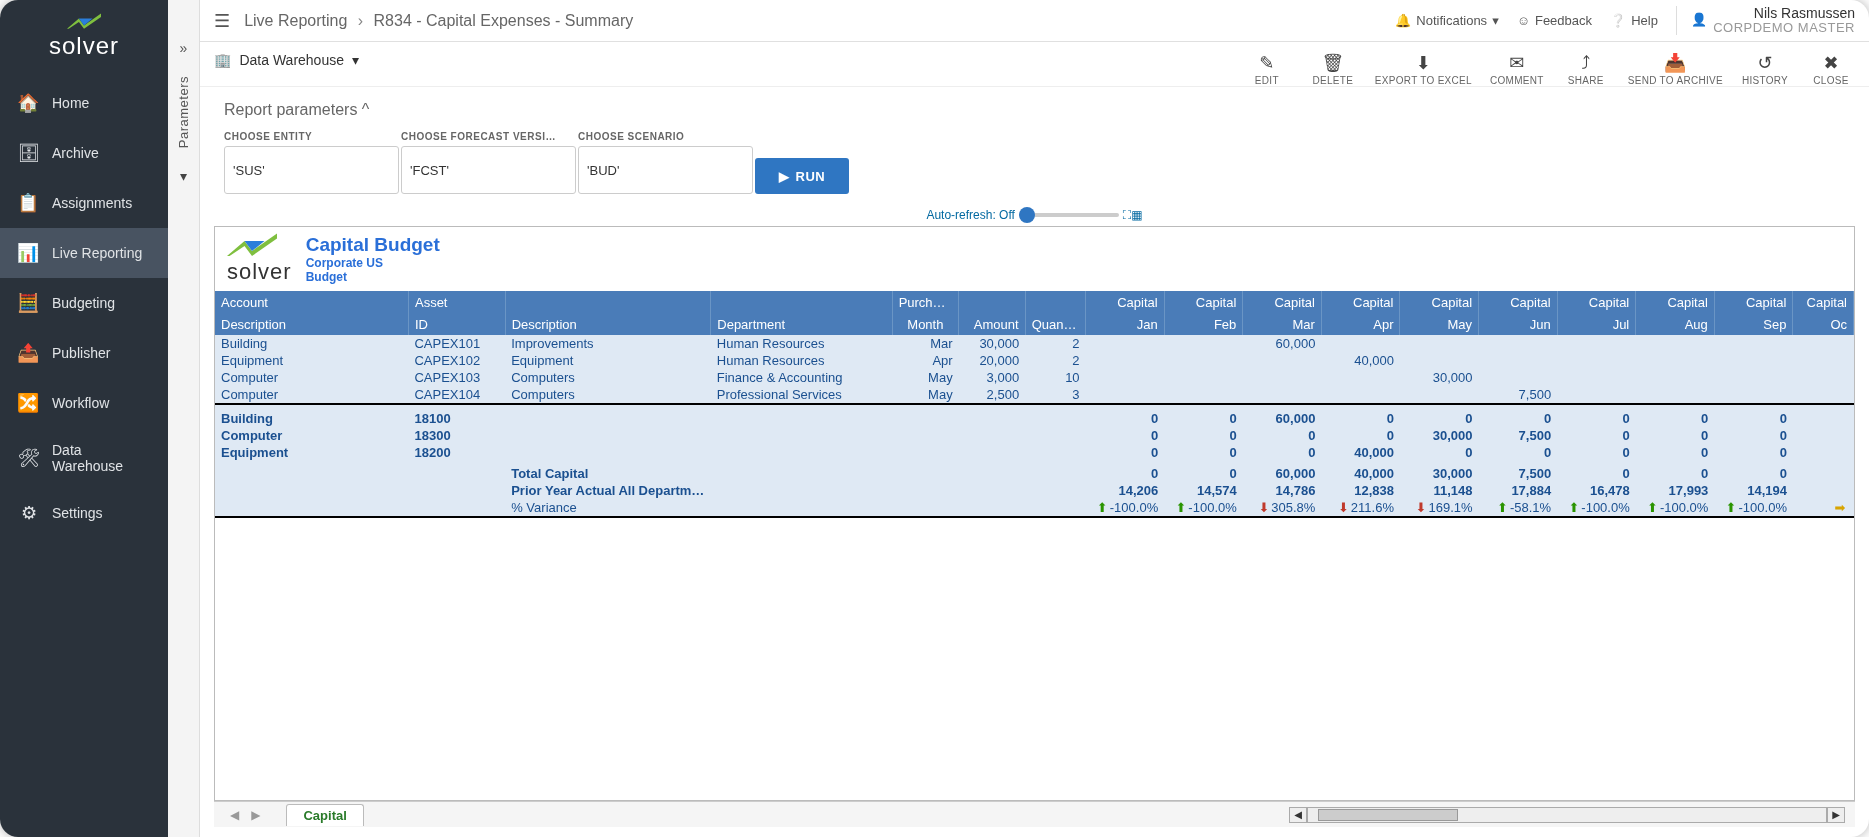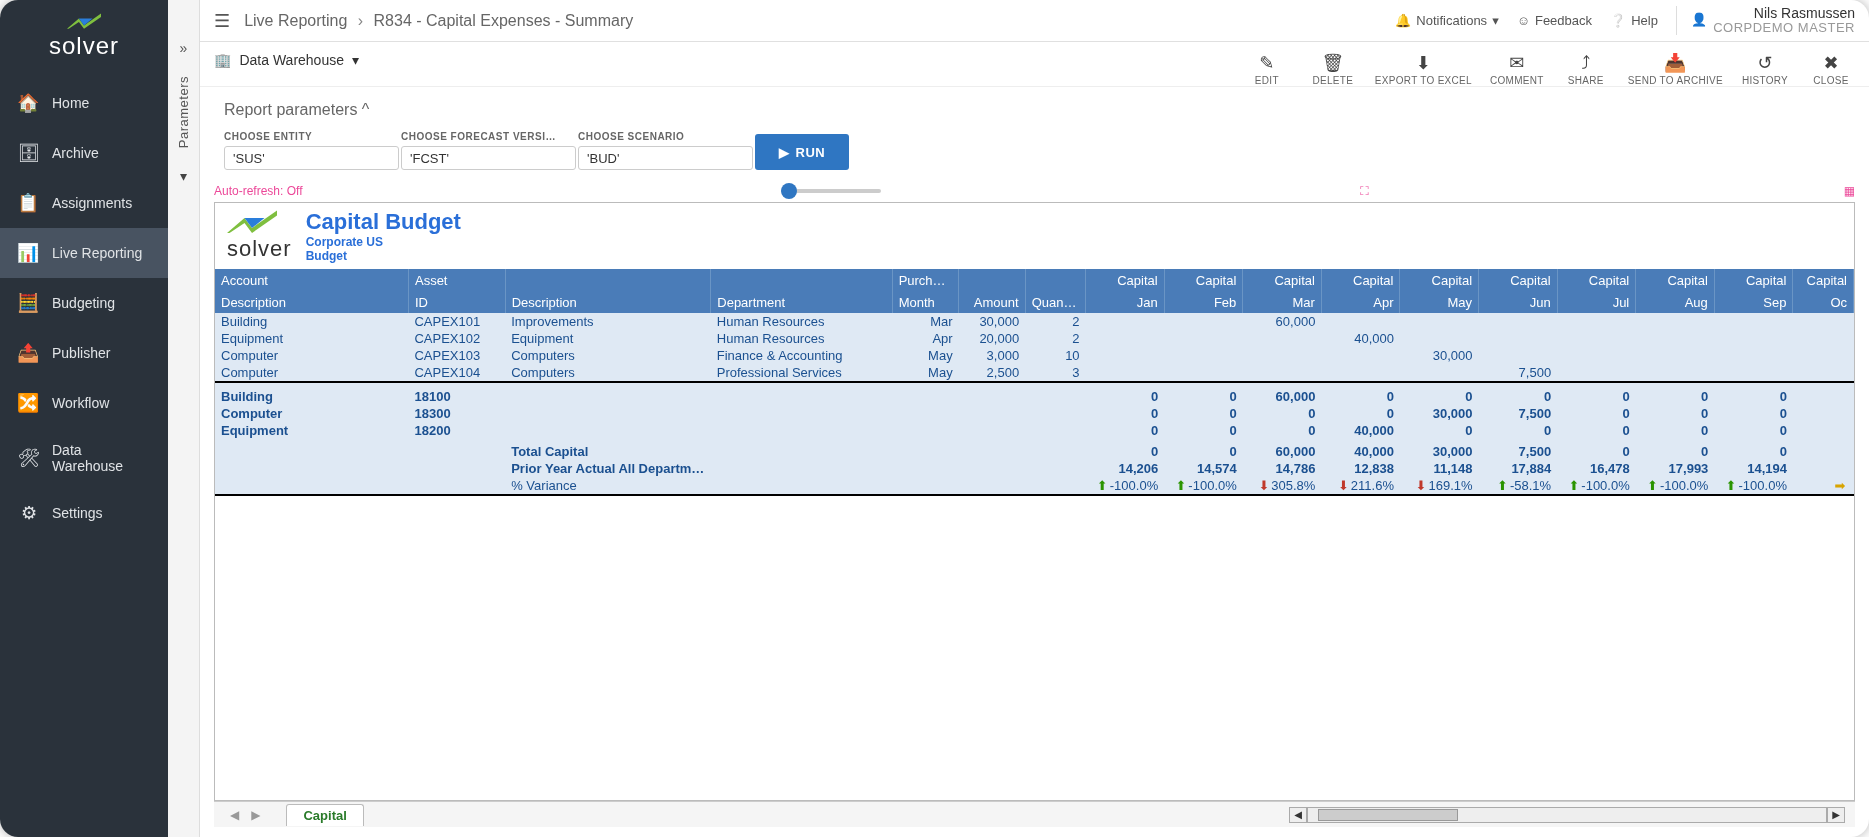--- a/index.html
+++ b/index.html
@@ -43,35 +43,35 @@
 .tool-btn { display: flex; flex-direction: column; align-items: center; gap: 2px; cursor: pointer; color: #444; min-width: 48px; }
 .tool-btn .ticon { font-size: 18px; height: 22px; display: flex; align-items: center; justify-content: center; }
 .tool-btn .tlabel { font-size: 10px; text-transform: uppercase; letter-spacing: 0.3px; color: #666; text-align: center; line-height: 1; }
 
 
 .params-section { padding: 14px 24px 8px; }
 .params-title { font-size: 16px; color: #666; margin-bottom: 12px; cursor: pointer; }
 .params-row { display: flex; gap: 2px; align-items: flex-end; }
 .param { display: flex; flex-direction: column; gap: 4px; width: 175px; }
 .param label { font-size: 10px; font-weight: 700; color: #666; letter-spacing: 0.5px; text-transform: uppercase; white-space: nowrap; overflow: hidden; text-overflow: ellipsis; }
-.param .pinput { border: 1px solid #ccc; border-radius: 3px; height: 24px; display: flex; align-items: center; padding: 0 8px; background: #fff; }
+.param .pinput { border: 1px solid #ccc; border-radius: 3px; height: 48px; display: flex; align-items: center; padding: 0 8px; background: #fff; }
 .param .pinput input { border: none; outline: none; flex: 1; font-size: 13px; color: #333; background: transparent; }
 .param .pinput .search-icon { color: #2a6fd8; cursor: pointer; font-size: 14px; }
 .run-btn { height: 36px; background: #2f76c2; color: #fff; border: none; border-radius: 3px; padding: 0 24px; font-size: 13px; font-weight: 600; letter-spacing: 0.5px; cursor: pointer; display: flex; align-items: center; gap: 6px; }
-.autorefresh-row { display: flex; justify-content: space-between; align-items: center; padding: 6px 14px 2px; font-size: 12px; color: #ec4899; }
+.autorefresh-row { display: flex; justify-content: center; align-items: center; padding: 6px 14px 2px; font-size: 12px; color: #0369a1; }
 .toggle { width: 100px; height: 4px; background: #ccc; border-radius: 2px; position: relative; margin-left: 4px; margin-right: 4px; }
 .toggle .knob { position: absolute; left: 0; top: -6px; width: 16px; height: 16px; background: #2f76c2; border-radius: 50%; cursor: pointer; }
 
 
 .report-wrap { flex: 1; padding: 2px 14px 10px; overflow: hidden; display: flex; flex-direction: column; }
 .report-frame { flex: 1; border: 1px solid #bbb; background: #fff; overflow: auto; position: relative; }
 .report-header { display: flex; align-items: center; gap: 14px; padding: 6px 12px 6px; }
 .report-header .rlogo { display: flex; flex-direction: column; align-items: flex-start; }
 .report-header .rhead { color: #2a6fd8; }
-.report-header .rtitle { font-size: 22px; font-weight: 700; }
+.report-header .rtitle { font-size: 19px; font-weight: 700; }
 .report-header .rsub { font-size: 12px; font-weight: 600; }
 .rtable { border-collapse: collapse; width: 100%; table-layout: fixed; }
 .rtable th, .rtable td { font-size: 13px; padding: 1px 6px; white-space: nowrap; overflow: hidden; text-overflow: ellipsis; }
 .rtable thead th { background: #4a7cb8; color: #fff; font-weight: 400; text-align: left; border-right: 1px solid #6a95c5; height: 22px; vertical-align: middle; }
 .rtable thead tr:first-child th { border-bottom: none; }
 .rtable tbody td { color: #1b5090; background: #dfe9f4; }
 .rtable tbody td.num { text-align: right; }
 .rtable tbody tr.sum td { font-weight: 700; }
 .rtable tbody tr.last-detail td { border-bottom: 2px solid #000; }
 .var-cell { display: inline-flex; align-items: center; gap: 2px; justify-content: flex-end; width: 100%; }
@@ -318,21 +318,21 @@
               <th id="mh6" style="text-align:right">Capital</th>
               <th id="mh7" style="text-align:right">Capital</th>
               <th id="mh8" style="text-align:right">Capital</th>
               <th id="mh9" style="text-align:right">Capital</th>
             </tr>
             <tr>
               <th>Description</th>
               <th>ID</th>
               <th>Description</th>
               <th>Department</th>
-              <th style="text-align:left">Month</th>
+              <th style="text-align:center">Month</th>
               <th style="text-align:right">Amount</th>
               <th style="text-align:right">Quantity</th>
               <th id="ms0" style="text-align:right">Jan</th>
               <th id="ms1" style="text-align:right">Feb</th>
               <th id="ms2" style="text-align:right">Mar</th>
               <th id="ms3" style="text-align:right">Apr</th>
               <th id="ms4" style="text-align:right">May</th>
               <th id="ms5" style="text-align:right">Jun</th>
               <th id="ms6" style="text-align:right">Jul</th>
               <th id="ms7" style="text-align:right">Aug</th>

